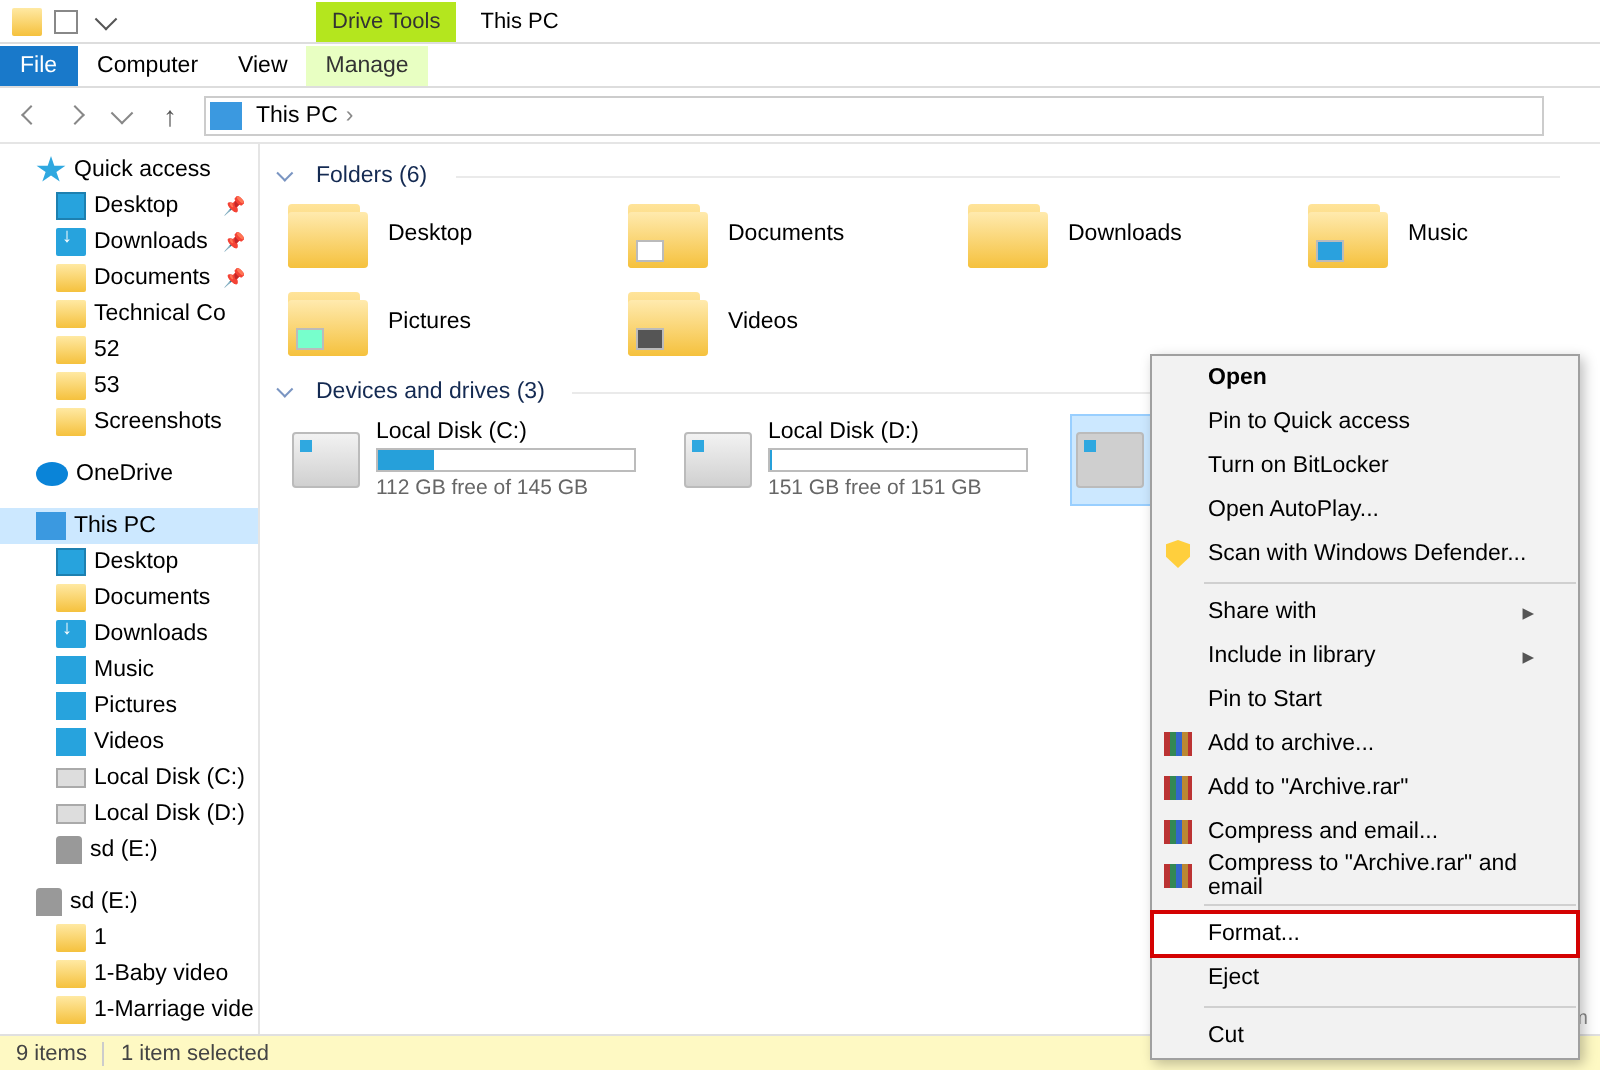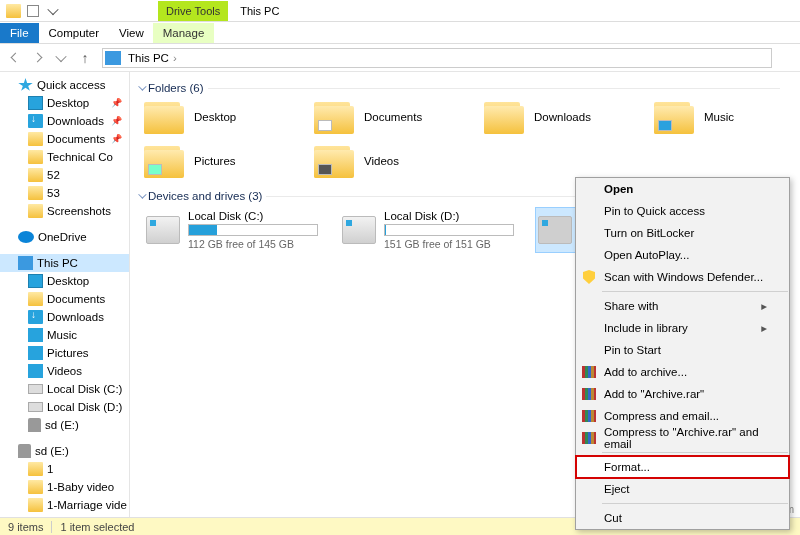--- a/index.html
+++ b/index.html
@@ -54,21 +54,21 @@
   .i-thispc { background:#3b99e0; }
   .i-music { background:#27a3dd; }
   .i-pictures { background:#27a3dd; }
   .i-videos { background:#27a3dd; }
   .i-disk { width:15px; height:10px; background:#ddd; border:1px solid #aaa; }
   .i-sd { width:13px; height:14px; background:#999; border-radius:2px 2px 0 0; }
   .pin { color:#888; margin-left:auto; margin-right:6px; font-size:9px; }
   .side-gap { height:8px; }
   
   .content { flex:1; padding:6px 0 0 6px; position:relative; overflow:hidden;}
-  .group-hdr { color:#142a52; display:flex; align-items:center; gap:4px; margin:4px 0 6px 2px; }
+  .group-hdr { color:#142a52; display:flex; align-items:center; gap:14px; margin:4px 0 6px 2px; }
   .group-hdr .chev { width:6px;height:6px;border-bottom:1px solid #7a95c2;border-right:1px solid #7a95c2;transform:rotate(45deg) translateY(-2px); }
   .group-hdr .line { flex:1; height:1px; background:#eaeaea; margin-right:20px;}
   .folders-grid { display:grid; grid-template-columns:repeat(4,170px); row-gap:10px; margin-left:8px; }
   .folder-item { display:flex; align-items:center; gap:10px; }
   .folder-thumb { width:40px; height:34px; position:relative; }
   .folder-back { position:absolute; inset:2px 4px 0 0; background:linear-gradient(#ffe49a,#f3c24a); border-radius:2px; }
   .folder-front { position:absolute; left:0; top:6px; right:0; bottom:0; background:linear-gradient(#ffeaae,#f5c13d); border-radius:2px; }
   .folder-badge { position:absolute; left:4px; bottom:3px; width:14px; height:11px; background:#fff; border:1px solid #bbb; }
   .drives-grid { display:grid; grid-template-columns:repeat(3,190px); margin-left:8px; gap:8px 6px; }
   .drive-item { display:flex; align-items:center; gap:8px; padding:2px; }

